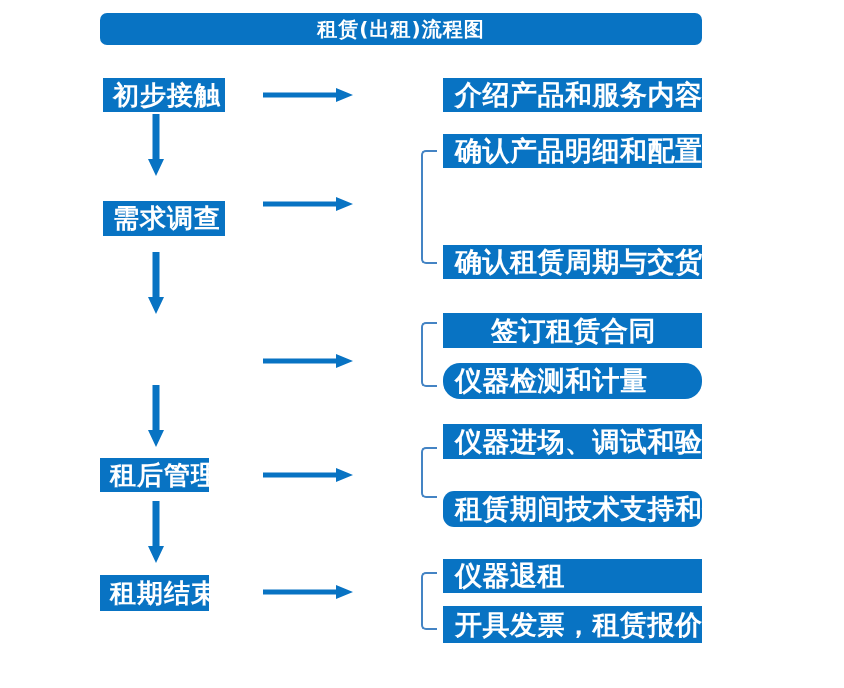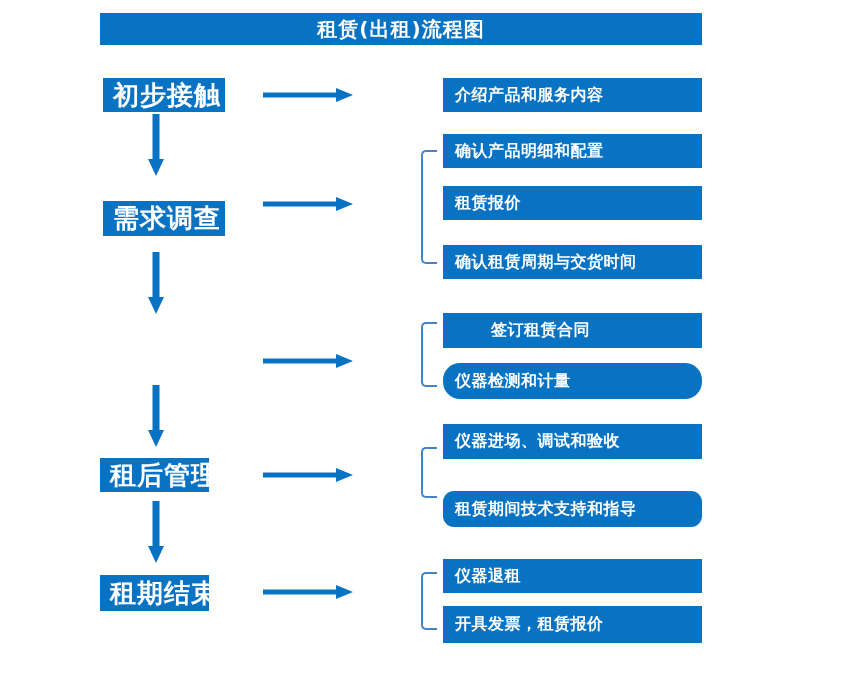--- a/index.html
+++ b/index.html
@@ -11,29 +11,29 @@
   html,body{margin:0;padding:0;background:#fff;}
   .canvas{
     position:relative;width:844px;height:688px;overflow:hidden;
     background:var(--background);
     font-family:"DejaVu Sans","Liberation Sans",sans-serif;
   }
   .title{
     position:absolute;left:100px;top:13px;width:602px;height:32px;
     background:var(--primary);color:var(--box_text);
     font-size:20px;font-weight:bold;letter-spacing:1px;
-    display:flex;align-items:center;justify-content:center;
+    display:flex;align-items:center;justify-content:center;border-radius:7px;
   }
   .box{
     position:absolute;background:var(--primary);color:var(--box_text);
     font-weight:bold;display:flex;align-items:center;box-sizing:border-box;
     white-space:nowrap;
   }
   .step{font-size:26px;padding-left:10px;letter-spacing:1px;}
-  .output{left:443px;width:259px;font-size:16px;padding-left:12px;letter-spacing:0.5px;}
+  .output{left:443px;width:259px;font-size:27px;padding-left:12px;letter-spacing:0.5px;}
   .arrow{position:absolute;color:var(--primary);line-height:0;}
   .bracket{
     position:absolute;left:421px;width:16px;box-sizing:border-box;
     border:2px solid var(--bracket);border-right:none;
     border-radius:5px 0 0 5px;
   }
 </style>
 </head>
 <body>
 
@@ -93,21 +93,20 @@
       </svg>
   </span>
 
   <div class="bracket" style="top:150px;height:114px;"></div>
   <div class="bracket" style="top:322px;height:65px;"></div>
   <div class="bracket" style="top:447px;height:51px;"></div>
   <div class="bracket" style="top:572px;height:58px;"></div>
 
   <div class="box output" style="top:78px;height:34px;">介绍产品和服务内容</div>
   <div class="box output" style="top:134px;height:34px;">确认产品明细和配置</div>
-  <div class="box output" style="top:186px;height:34px;">租赁报价</div>
   <div class="box output" style="top:245px;height:34px;">确认租赁周期与交货时间</div>
   <div class="box output" style="top:313px;height:35px;padding-left:48px;">签订租赁合同</div>
   <div class="box output" style="top:363px;height:36px;border-radius:17px;">仪器检测和计量</div>
   <div class="box output" style="top:424px;height:35px;">仪器进场、调试和验收</div>
   <div class="box output" style="top:491px;height:36px;border-radius:11px;">租赁期间技术支持和指导</div>
   <div class="box output" style="top:559px;height:34px;">仪器退租</div>
   <div class="box output" style="top:606px;height:37px;">开具发票，租赁报价</div>
 
 </div>
 

